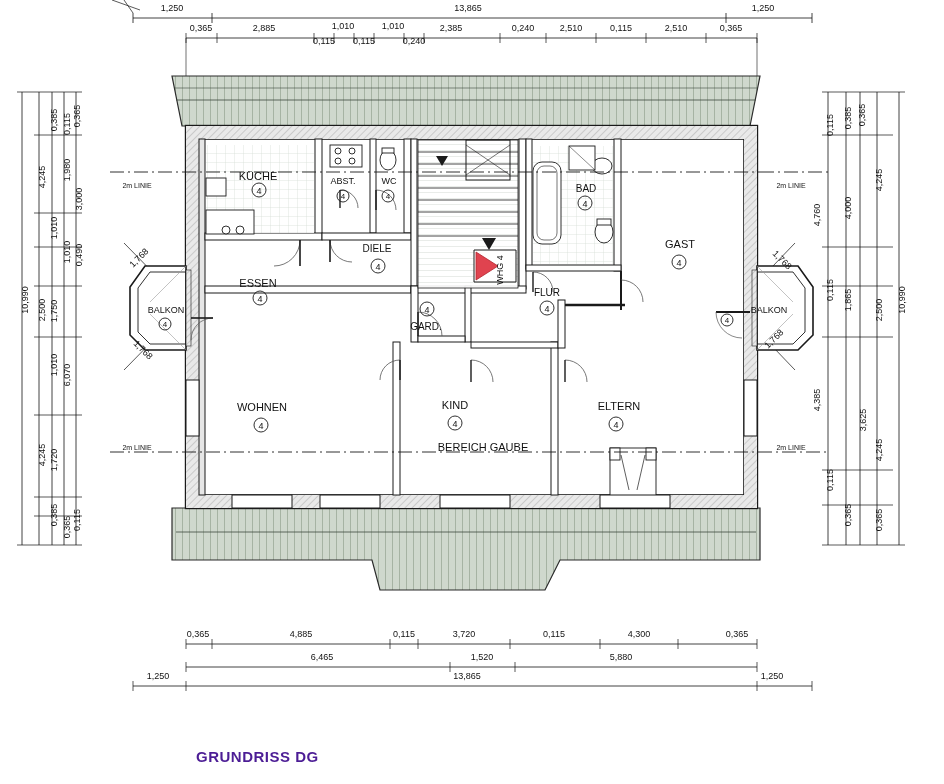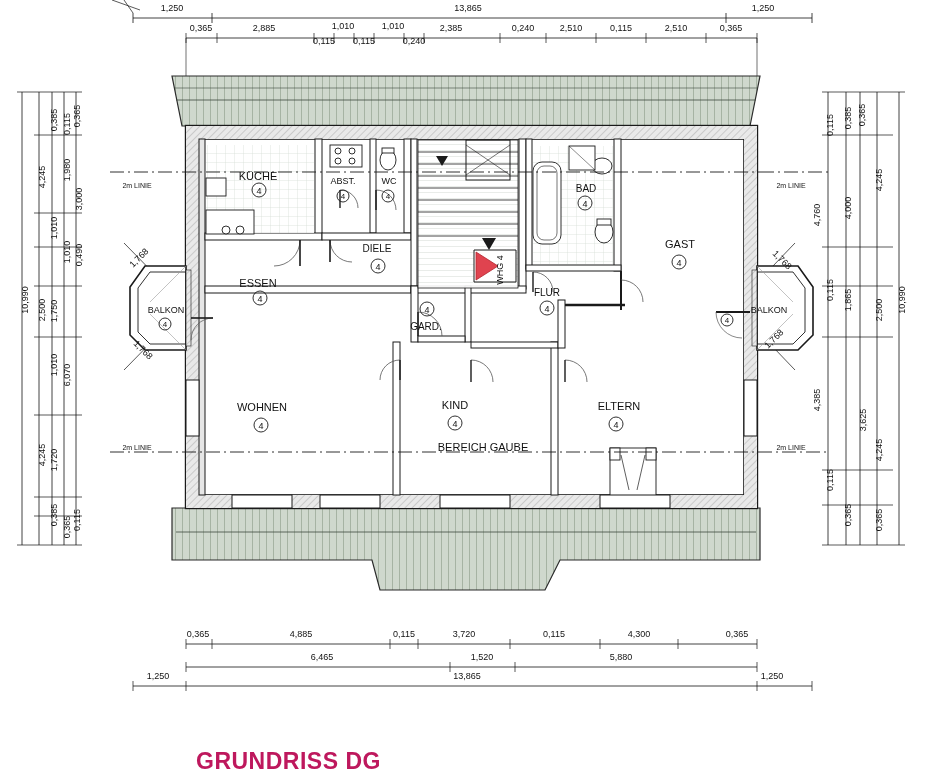--- a/index.html
+++ b/index.html
@@ -8,24 +8,24 @@
     background:#ffffff;
     font-family:"Liberation Sans", sans-serif;
     color:#1a1a1a;
     position:relative;
     overflow:hidden;
   }
   #plan{position:absolute;left:0;top:0;width:944px;height:784px;}
   .title{
     position:absolute;
     left:196px; top:748px;
-    font-size:23px;
+    font-size:15px;
     font-weight:bold;
     letter-spacing:0.5px;
-    color:#be185d;
+    color:#4c1d95;
   }
   
 </style>
 </head>
 <body>
 
 <svg id="plan" viewBox="0 0 944 784" xmlns="http://www.w3.org/2000/svg">
   <defs>
     <pattern id="roofhatch" width="7" height="7" patternUnits="userSpaceOnUse" patternTransform="rotate(0)">
       <rect width="7" height="7" fill="#cfd8cd"></rect>

